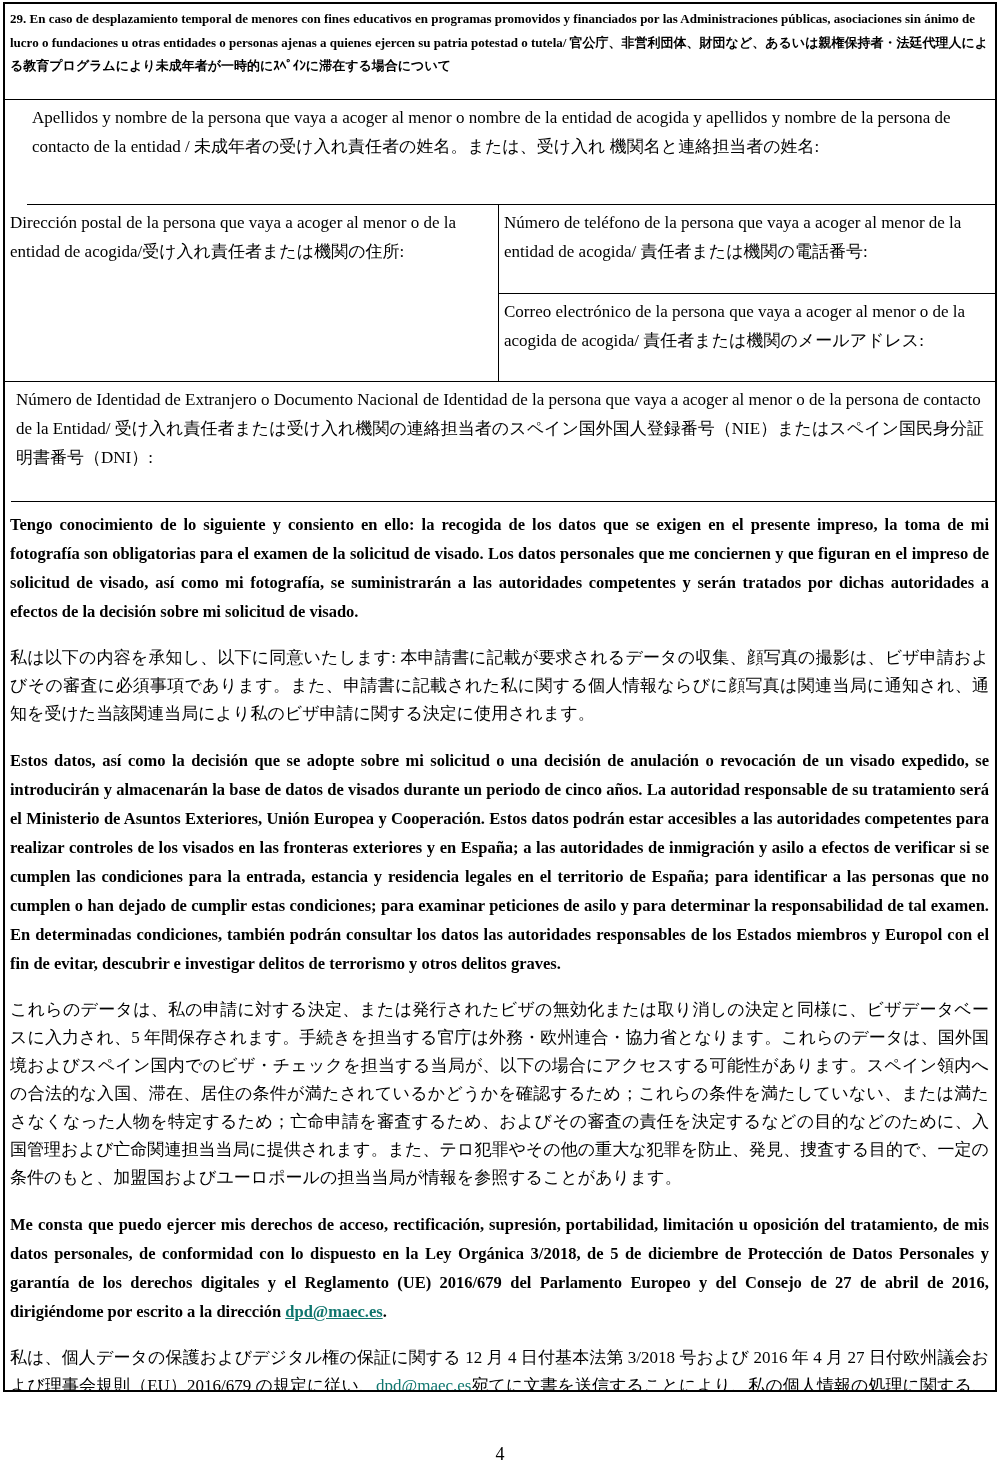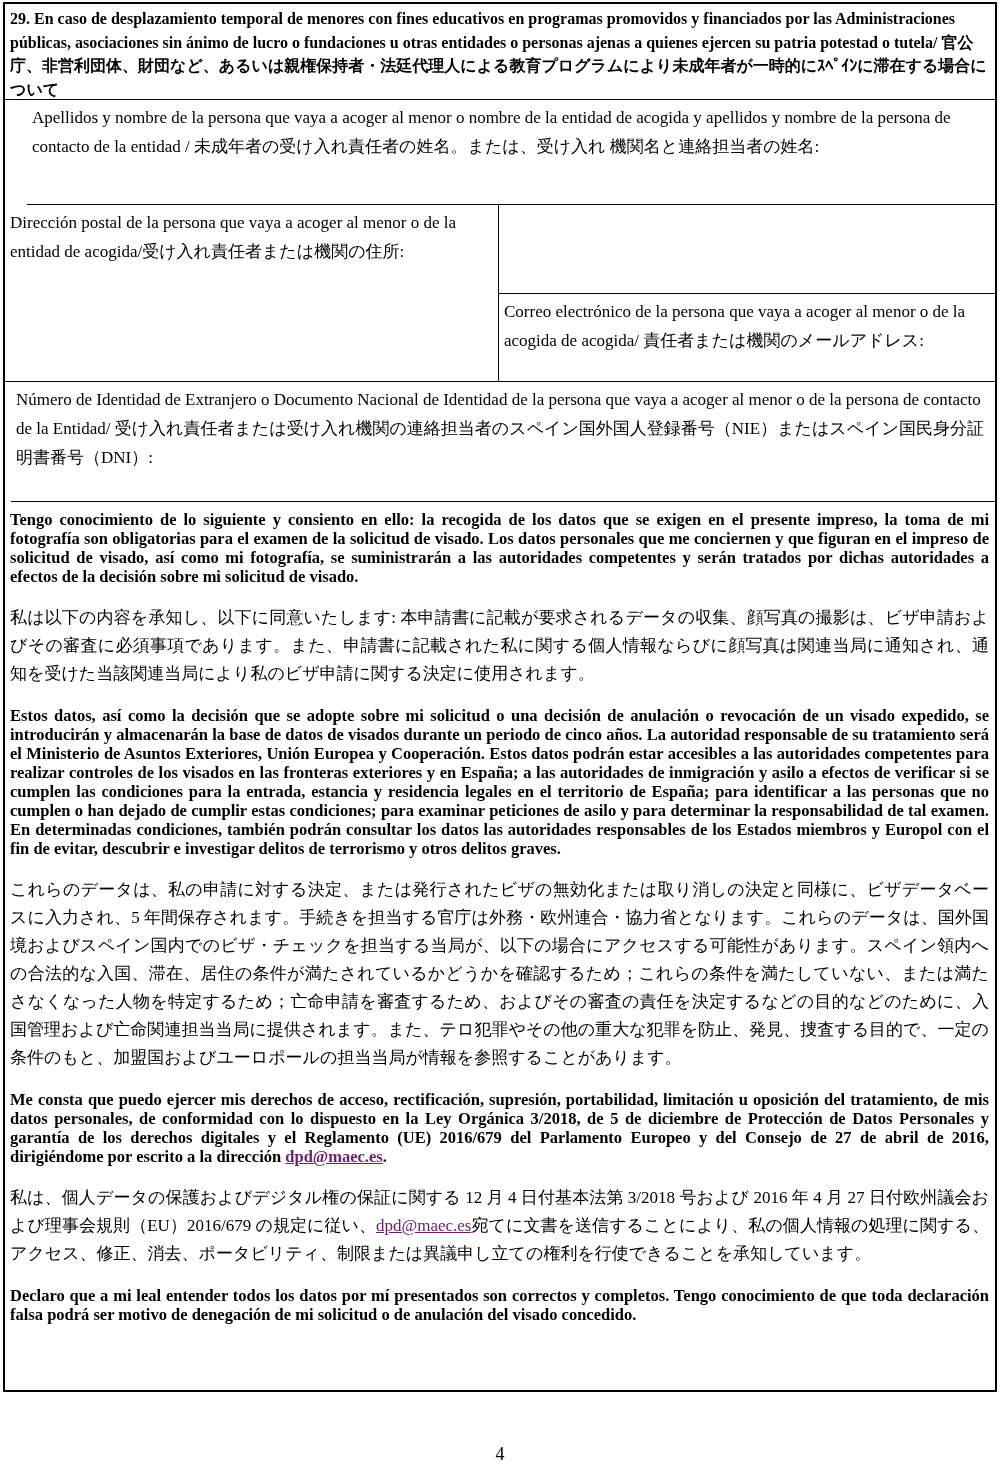--- a/index.html
+++ b/index.html
@@ -23,42 +23,42 @@
     box-sizing: border-box;
     border-bottom: 1px solid #000;
     padding: 3px 6px 2px 5px;
     overflow: hidden;
   }
   .row:last-child { border-bottom: none; }
 
   .hdr {
     height: 96px;
     font-weight: bold;
-    font-size: 16px;
+    font-size: 13px;
     line-height: 23.5px;
   }
   .label { font-size: 17px; line-height: 29px; }
 
   .r-name { height: 105px; margin-left: 22px; }
 
   .r-cols { height: 177px; padding: 0; display: flex; }
   .cell { box-sizing: border-box; padding: 3px 6px 2px 5px; overflow: hidden; }
   .cell-address { width: 494px; border-right: 1px solid #000; }
   .col-right { flex: 1; display: flex; flex-direction: column; }
   .cell-phone { height: 89px; border-bottom: 1px solid #000; }
   .cell-email { flex: 1; }
 
   .r-id { height: 120px; margin-left: 6px; }
 
   .r-consent { height: 888px; padding-top: 8px; }
   .r-consent p { margin: 0 0 18px 0; text-align: justify; }
-  .p-es { font-weight: bold; font-size: 16.5px; line-height: 19px; }
+  .p-es { font-weight: bold; font-size: 16.5px; line-height: 29px; }
   .p-ja { font-weight: normal; font-size: 17px; line-height: 28px; }
 
-  .email-link { color: #701a75; text-decoration: underline; }
+  .email-link { color: #0f766e; text-decoration: underline; }
   .p-es .email-link { font-weight: bold; }
   .p-ja .email-link { font-weight: normal; }
 
   .input-area { min-height: 10px; }
 
   .pagenum {
     position: absolute;
     top: 1444px;
     left: 0;
     width: 1000px;
@@ -82,20 +82,21 @@
       <div class="input-area"></div>
     </div>
 
     <div class="row r-cols">
       <div class="cell cell-address label">
         <span>Dirección postal de la persona que vaya a acoger al menor o de la entidad de acogida/受け入れ責任者または機関の住所:</span>
         <div class="input-area"></div>
       </div>
       <div class="col-right">
         <div class="cell cell-phone label">
+          <span>Número de teléfono de la persona que vaya a acoger al menor de la entidad de acogida/ 責任者または機関の電話番号:</span>
           <div class="input-area"></div>
         </div>
         <div class="cell cell-email label">
           <span>Correo electrónico de la persona que vaya a acoger al menor o de la acogida de acogida/ 責任者または機関のメールアドレス:</span>
           <div class="input-area"></div>
         </div>
       </div>
     </div>
 
     <div class="row r-id label">

